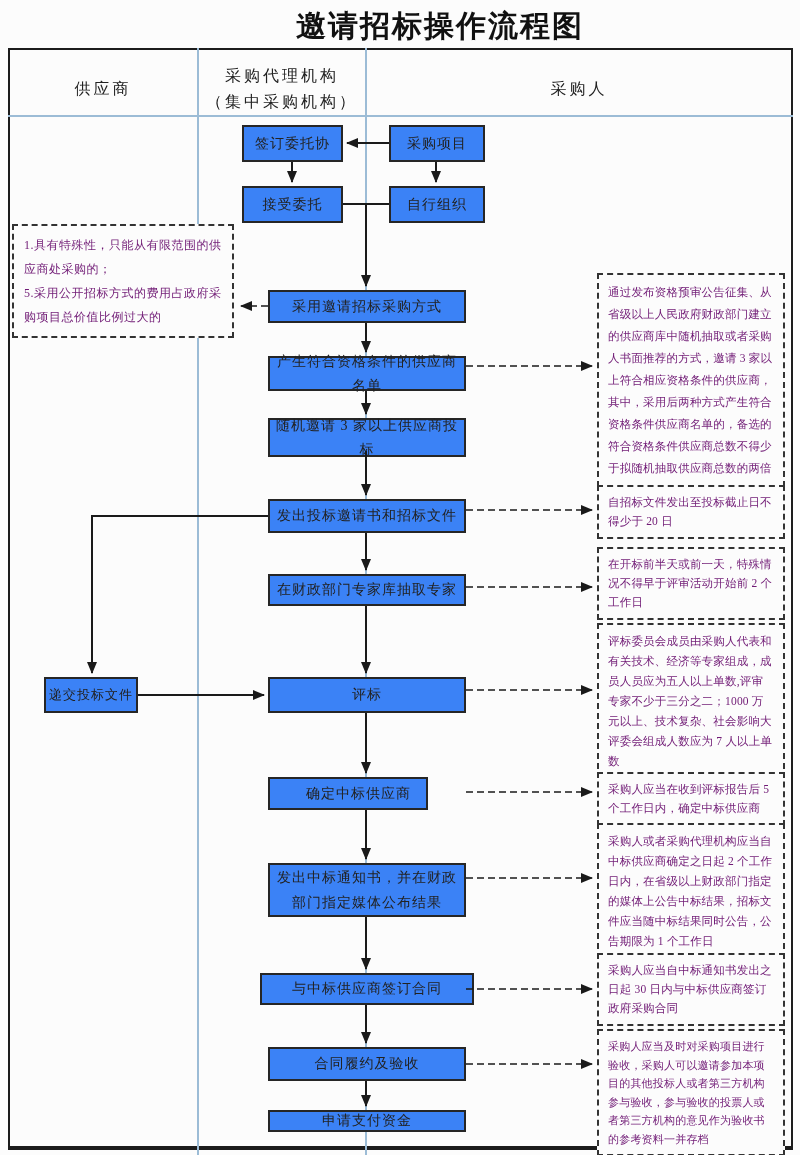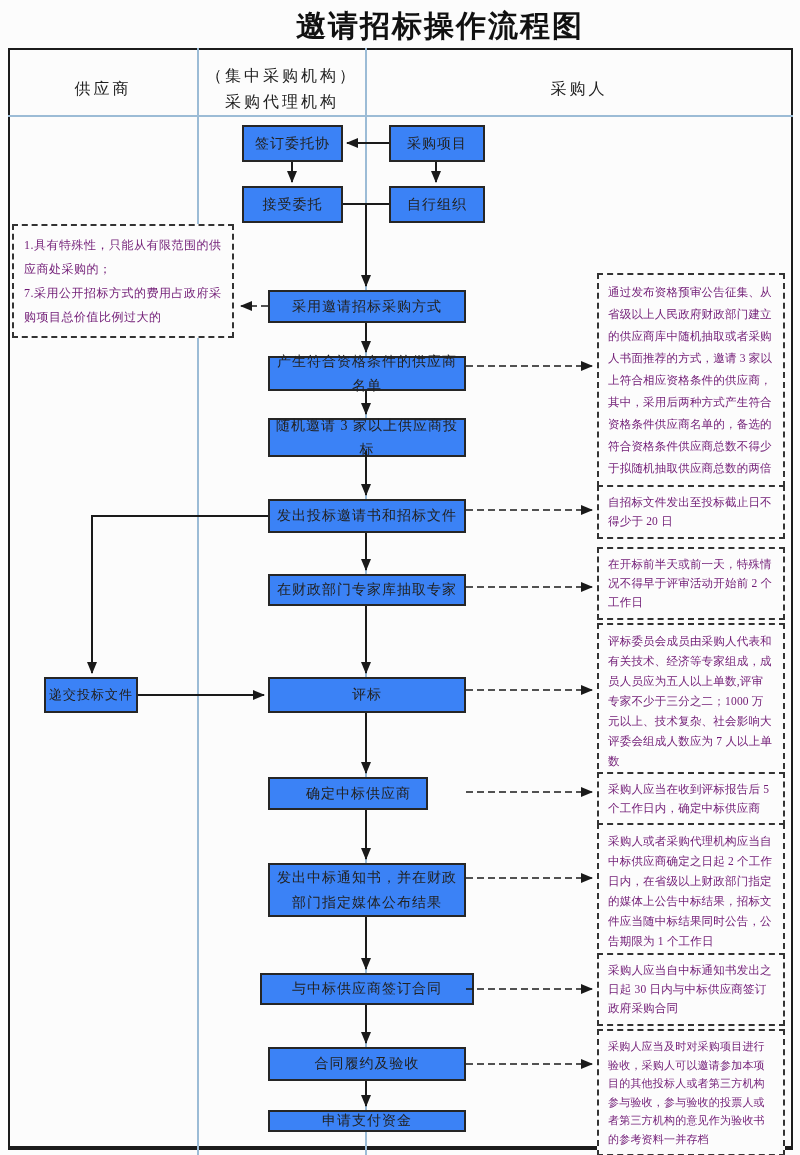--- a/index.html
+++ b/index.html
@@ -62,22 +62,22 @@
 
 <div class="title">邀请招标操作流程图</div>
 
 <div class="outer-border"></div>
 <div class="vdivider" style="left:197px;"></div>
 <div class="vdivider" style="left:365px;"></div>
 <div class="hdivider" style="top:115px;"></div>
 
 <div class="col-header" style="left:8px;width:190px;top:76px;">供应商</div>
 <div class="col-header" style="left:198px;width:168px;top:63px;">
+  <div>采购代理机构</div>
   <div>（集中采购机构）</div>
-  <div>采购代理机构</div>
 </div>
 <div class="col-header" style="left:366px;width:426px;top:76px;">采购人</div>
 
 <div class="fbox" style="left:242px;top:125px;width:101px;height:37px;">签订委托协</div>
 <div class="fbox" style="left:389px;top:125px;width:96px;height:37px;">采购项目</div>
 <div class="fbox" style="left:242px;top:186px;width:101px;height:37px;">接受委托</div>
 <div class="fbox" style="left:389px;top:186px;width:96px;height:37px;">自行组织</div>
 <div class="fbox" style="left:268px;top:290px;width:198px;height:33px;font-family:Liberation Serif, serif;">采用邀请招标采购方式</div>
 <div class="fbox" style="left:268px;top:356px;width:198px;height:35px;">产生符合资格条件的供应商名单</div>
 <div class="fbox" style="left:268px;top:418px;width:198px;height:39px;">随机邀请 3 家以上供应商投标</div>
@@ -86,21 +86,21 @@
 <div class="fbox" style="left:44px;top:677px;width:94px;height:36px;font-size:13px;">递交投标文件</div>
 <div class="fbox" style="left:268px;top:677px;width:198px;height:36px;">评标</div>
 <div class="fbox" style="left:268px;top:777px;width:160px;height:33px;padding-left:24px;">确定中标供应商</div>
 <div class="fbox" style="left:268px;top:863px;width:198px;height:54px;line-height:25px;">发出中标通知书，并在财政部门指定媒体公布结果</div>
 <div class="fbox" style="left:260px;top:973px;width:214px;height:32px;">与中标供应商签订合同</div>
 <div class="fbox" style="left:268px;top:1047px;width:198px;height:34px;">合同履约及验收</div>
 <div class="fbox" style="left:268px;top:1110px;width:198px;height:22px;">申请支付资金</div>
 
 <div class="note note-left">
   <div>1.具有特殊性，只能从有限范围的供应商处采购的；</div>
-  <div>7.采用公开招标方式的费用占政府采购项目总价值比例过大的</div>
+  <div>5.采用公开招标方式的费用占政府采购项目总价值比例过大的</div>
 </div>
 <div class="note note-right note-r1">通过发布资格预审公告征集、从省级以上人民政府财政部门建立的供应商库中随机抽取或者采购人书面推荐的方式，邀请 3 家以上符合相应资格条件的供应商，其中，采用后两种方式产生符合资格条件供应商名单的，备选的符合资格条件供应商总数不得少于拟随机抽取供应商总数的两倍</div>
 <div class="note note-right note-r2">自招标文件发出至投标截止日不得少于 20 日</div>
 <div class="note note-right note-r3">在开标前半天或前一天，特殊情况不得早于评审活动开始前 2 个工作日</div>
 <div class="note note-right note-r4">评标委员会成员由采购人代表和有关技术、经济等专家组成，成员人员应为五人以上单数,评审专家不少于三分之二；1000 万元以上、技术复杂、社会影响大评委会组成人数应为 7 人以上单数</div>
 <div class="note note-right note-r5">采购人应当在收到评标报告后 5 个工作日内，确定中标供应商</div>
 <div class="note note-right note-r6">采购人或者采购代理机构应当自中标供应商确定之日起 2 个工作日内，在省级以上财政部门指定的媒体上公告中标结果，招标文件应当随中标结果同时公告，公告期限为 1 个工作日</div>
 <div class="note note-right note-r7">采购人应当自中标通知书发出之日起 30 日内与中标供应商签订政府采购合同</div>
 <div class="note note-right note-r8">采购人应当及时对采购项目进行验收，采购人可以邀请参加本项目的其他投标人或者第三方机构参与验收，参与验收的投票人或者第三方机构的意见作为验收书的参考资料一并存档</div>
 

